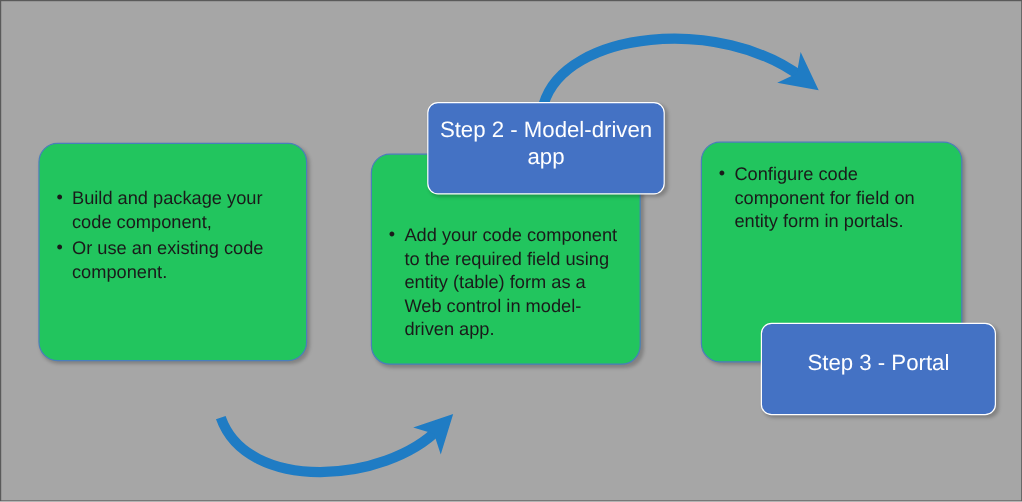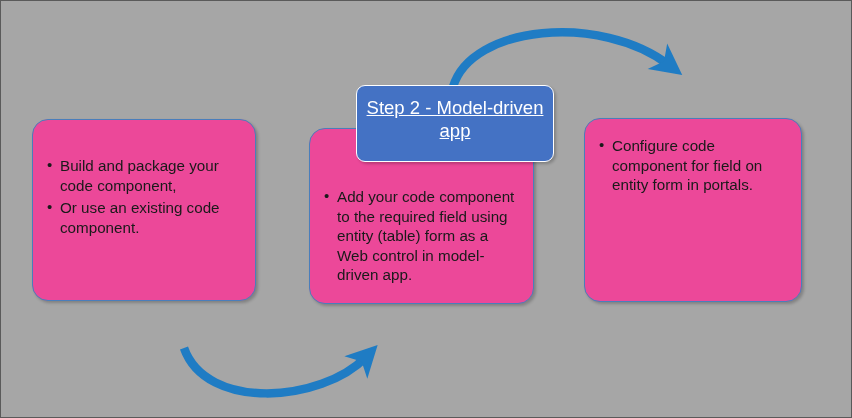--- a/index.html
+++ b/index.html
@@ -23,21 +23,21 @@
     position: absolute;
     left: 0;
     top: 0;
     width: 852px;
     height: 418px;
     pointer-events: none;
   }
   .step-card {
     position: absolute;
     box-sizing: border-box;
-    background: #ec4899;
+    background: #22c55e;
     border: 1.2px solid #4a7ebb;
     border-radius: 16px;
     box-shadow: 2px 2px 3px rgba(0,0,0,0.22);
     padding: 14px 14px 10px 14px;
     z-index: 2;
   }
   .card-list {
     margin: 0;
     padding: 0;
     list-style: none;
@@ -81,21 +81,21 @@
   
   #card-1 { left: 31px;  top: 118px; width: 224px; height: 182px; }
   #card-2 { left: 308px; top: 127px; width: 225px; height: 176px; }
   #card-3 { left: 583px; top: 117px; width: 218px; height: 184px; }
 
   #card-1 .card-list { padding-top: 22px; }
   #card-2 .card-list { padding-top: 44px; }
   #card-3 .card-list { padding-top: 3px; }
 
   #label-1 { left: 80px;  top: 268px; width: 198px; height: 78px; padding-top: 11px; }
-  #label-2 { left: 355px; top: 84px;  width: 198px; height: 77px; padding-top: 10px; text-decoration: underline; }
+  #label-2 { left: 355px; top: 84px;  width: 198px; height: 77px; padding-top: 10px; }
   #label-3 { left: 633px; top: 268px; width: 196px; height: 77px; padding-top: 20px; }
 </style>
 </head>
 <body>
 
 <div id="diagram-frame">
 
   <svg class="arrow-layer" viewBox="0 0 852 418" width="852" height="418">
     <defs>
       <marker id="head-down-right" viewBox="0 0 12 12" refX="5.4" refY="6" markerWidth="4.2" markerHeight="4.2" orient="auto-start-reverse">
@@ -126,14 +126,17 @@
 
   <div class="step-card" id="card-3">
     <ul class="card-list">
       <li>Configure code component for field on entity form in portals.</li>
     </ul>
   </div>
 
   <div class="step-label" id="label-2">
     <span>Step 2 - Model-driven app</span>
   </div>
+  <div class="step-label" id="label-3">
+    <span>Step 3 - Portal</span>
+  </div>
 
 </div>
 
 </body></html>

